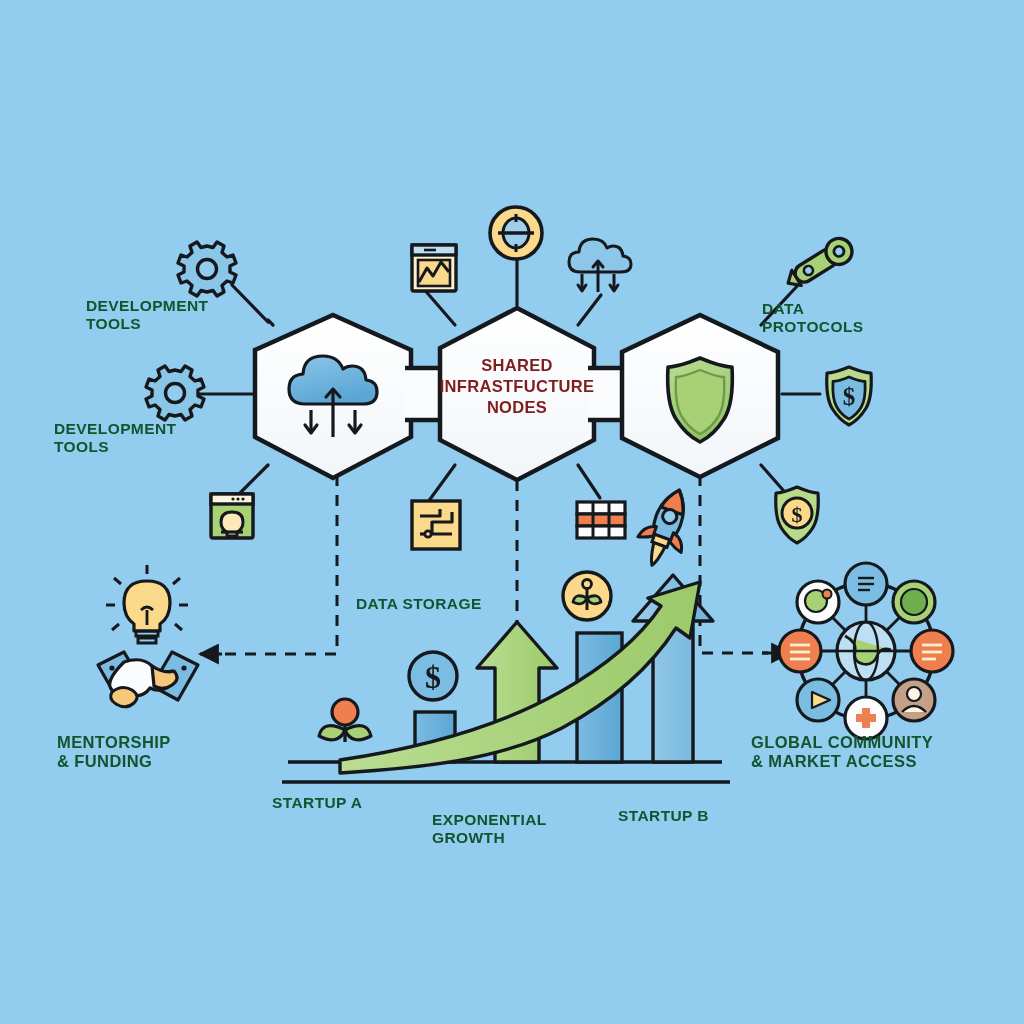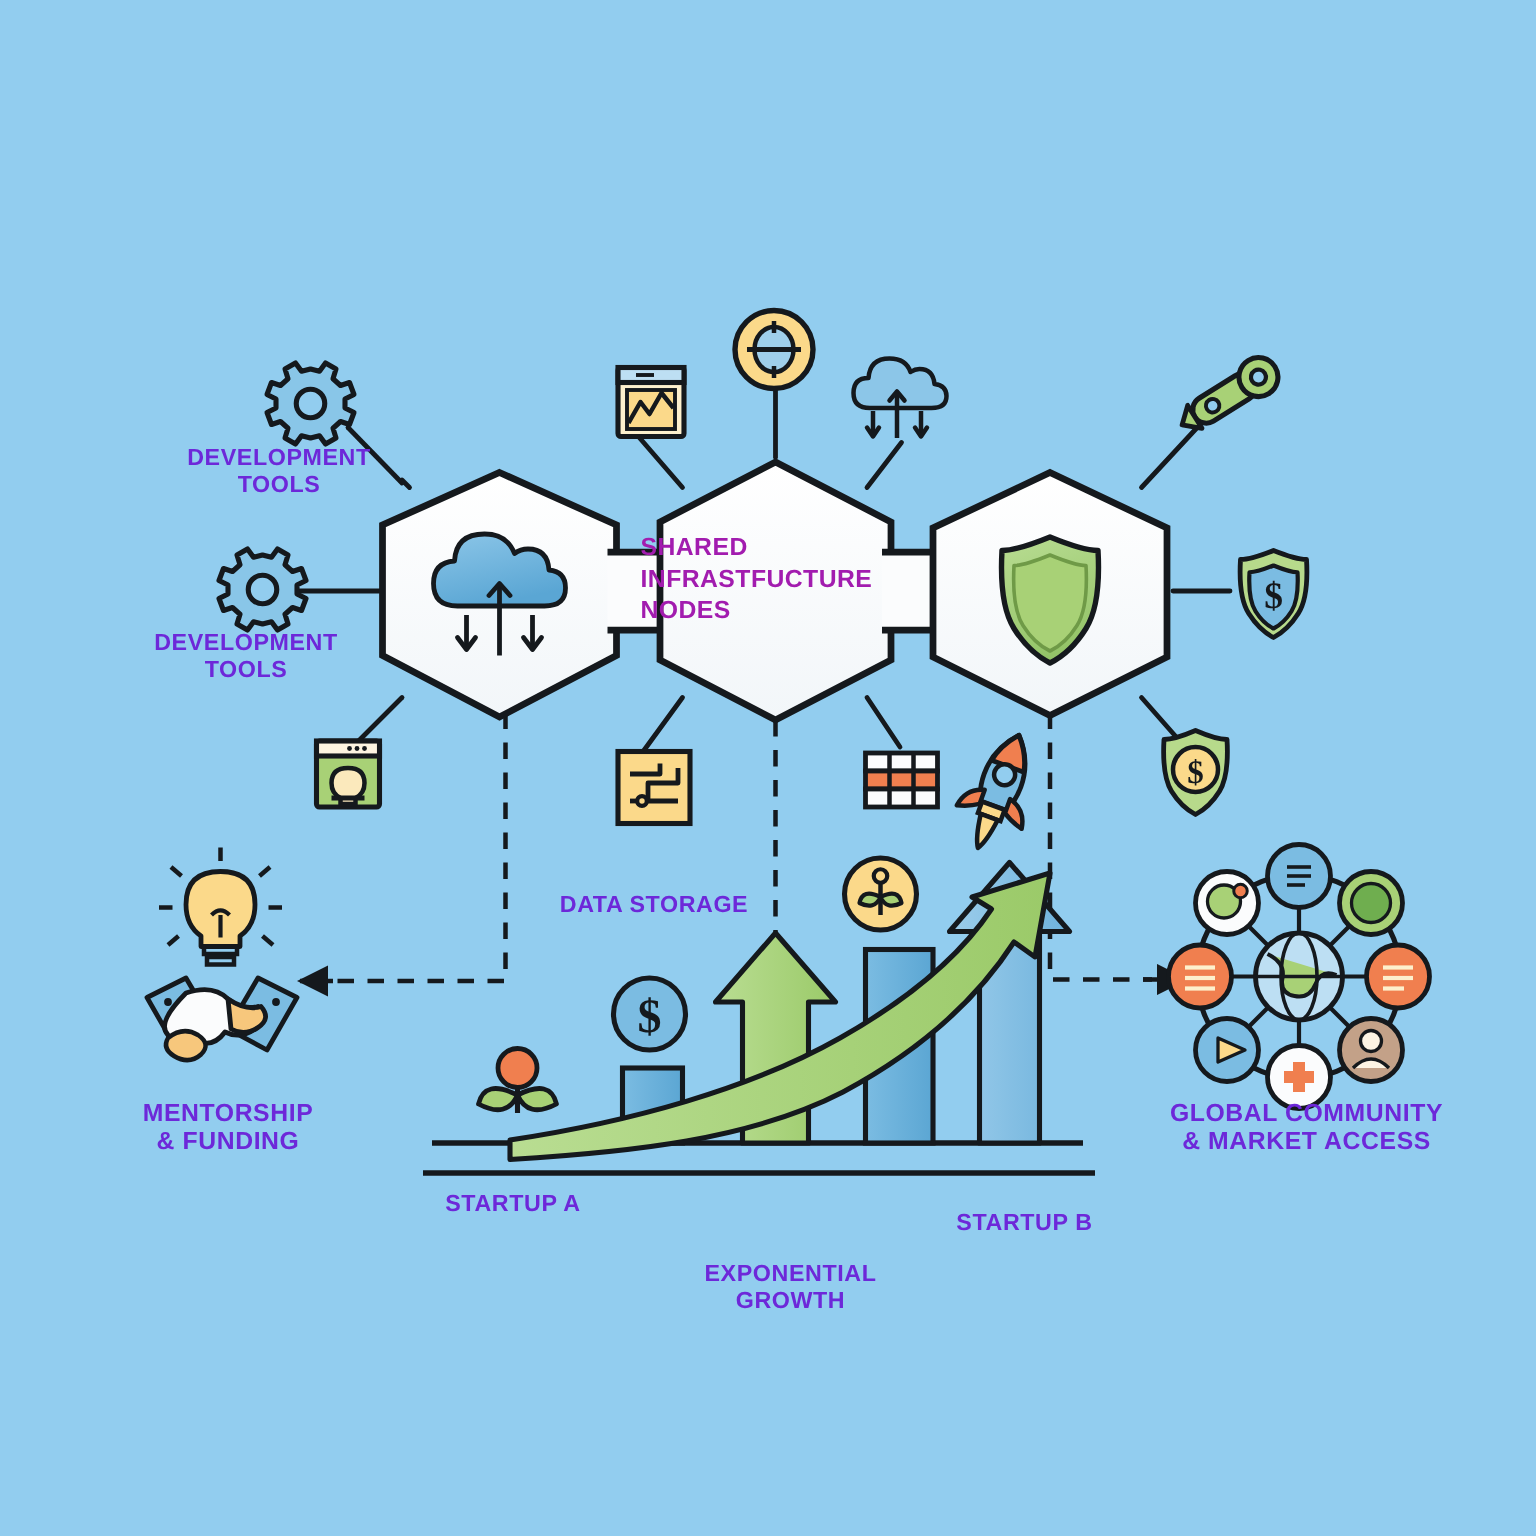--- a/index.html
+++ b/index.html
@@ -19,44 +19,43 @@
     overflow: hidden;
   }
   #scene {
     position: absolute;
     inset: 0;
     width: 1024px;
     height: 1024px;
   }
   .lbl {
     position: absolute;
-    color: #6d28d9;
+    color: #14532d;
     font-weight: 700;
     letter-spacing: 0.4px;
     line-height: 1.18;
-    text-align: center;
     white-space: pre-line;
     pointer-events: none;
   }
   .lbl-node {
     font-size: 15.5px;
   }
   .lbl-outcome {
     font-size: 16.5px;
   }
   .lbl-axis {
     font-size: 15.5px;
   }
   .hex-text {
     position: absolute;
-    color: #a21caf;
+    color: #7f1d1d;
     font-weight: 700;
     font-size: 16.5px;
     line-height: 1.28;
-    text-align: left;
+    text-align: center;
     white-space: pre-line;
     letter-spacing: 0.3px;
   }
 </style>
 </head>
 <body>
 
 <div id="canvas">
 
   <svg id="scene" viewBox="0 0 1024 1024" xmlns="http://www.w3.org/2000/svg">
@@ -390,32 +389,34 @@
     </g>
 
   </svg>
 
   <div class="lbl lbl-node" style="left:86px; top:297px; width:200px;">DEVELOPMENT
 TOOLS</div>
 
   <div class="lbl lbl-node" style="left:54px; top:420px; width:220px;">DEVELOPMENT
 TOOLS</div>
 
+  <div class="lbl lbl-node" style="left:762px; top:300px; width:170px;">DATA
+PROTOCOLS</div>
 
   <div class="lbl lbl-node" style="left:356px; top:551px; width:160px;margin-top:44px;">DATA STORAGE</div>
 
   <div class="hex-text" style="left:427px; top:355px; width:180px;">SHARED
 INFRASTFUCTURE
 NODES</div>
 
   <div class="lbl lbl-outcome" style="left:751px; top:733px; width:240px;">GLOBAL COMMUNITY
 &amp; MARKET ACCESS</div>
 
   <div class="lbl lbl-outcome" style="left:57px; top:733px; width:190px;">MENTORSHIP
 &amp; FUNDING</div>
 
   <div class="lbl lbl-axis" style="left:272px; top:794px; width:140px;">STARTUP A</div>
 
-  <div class="lbl lbl-axis" style="left:432px; top:841px; width:190px;">EXPONENTIAL GROWTH</div>
+  <div class="lbl lbl-axis" style="left:432px; top:811px; width:190px;">EXPONENTIAL GROWTH</div>
 
   <div class="lbl lbl-axis" style="left:618px; top:807px; width:130px;">STARTUP B</div>
 
 </div>
 
 </body></html>

